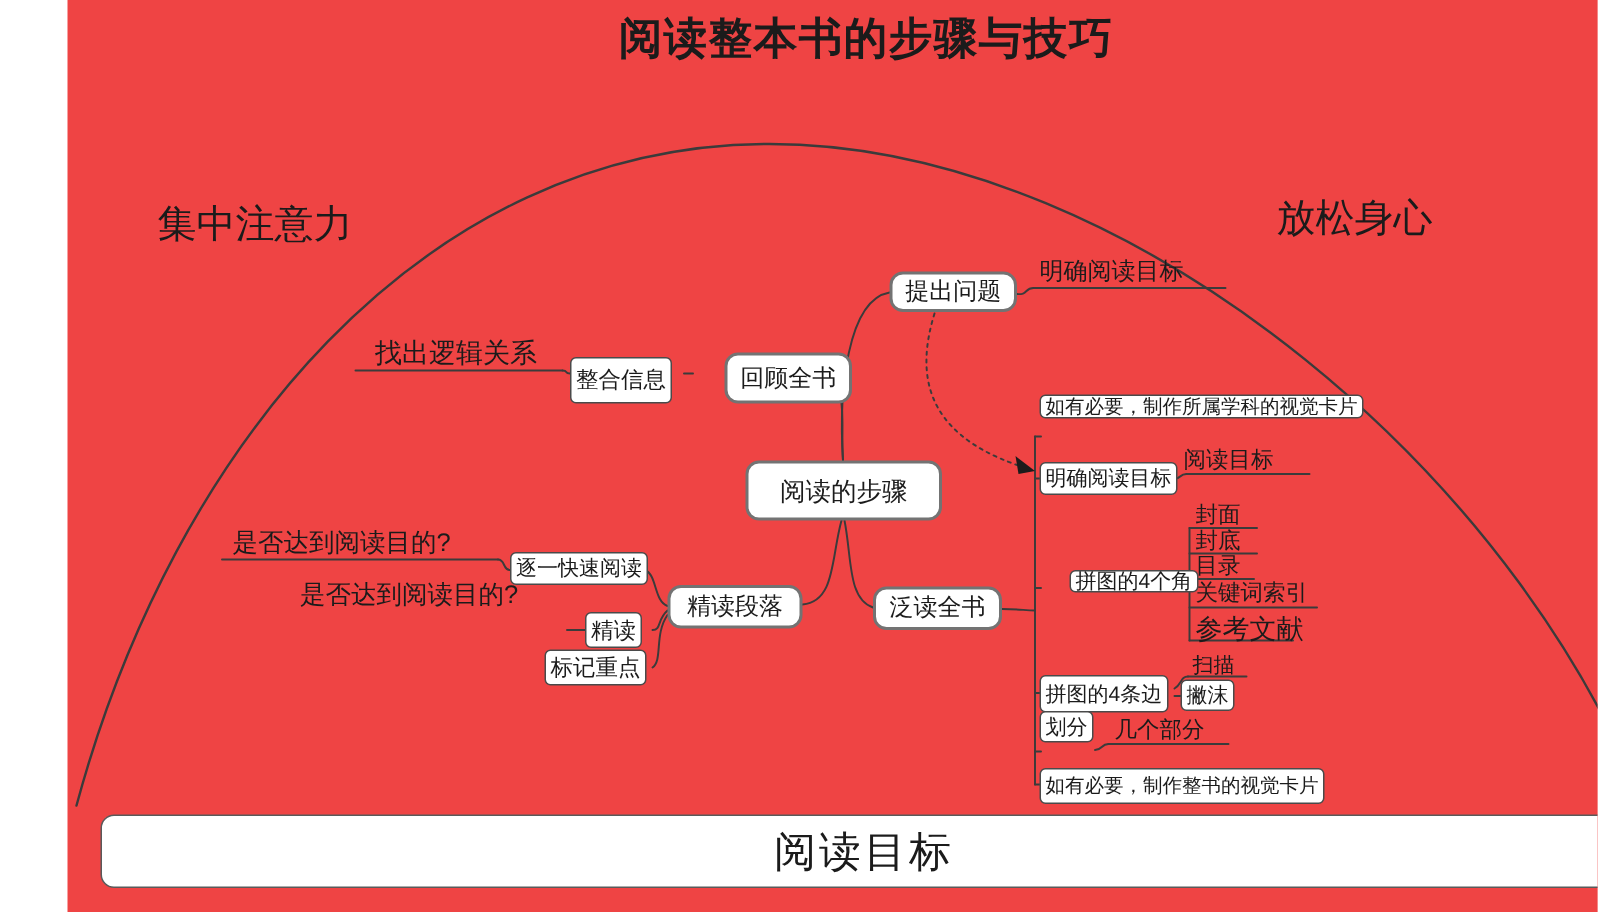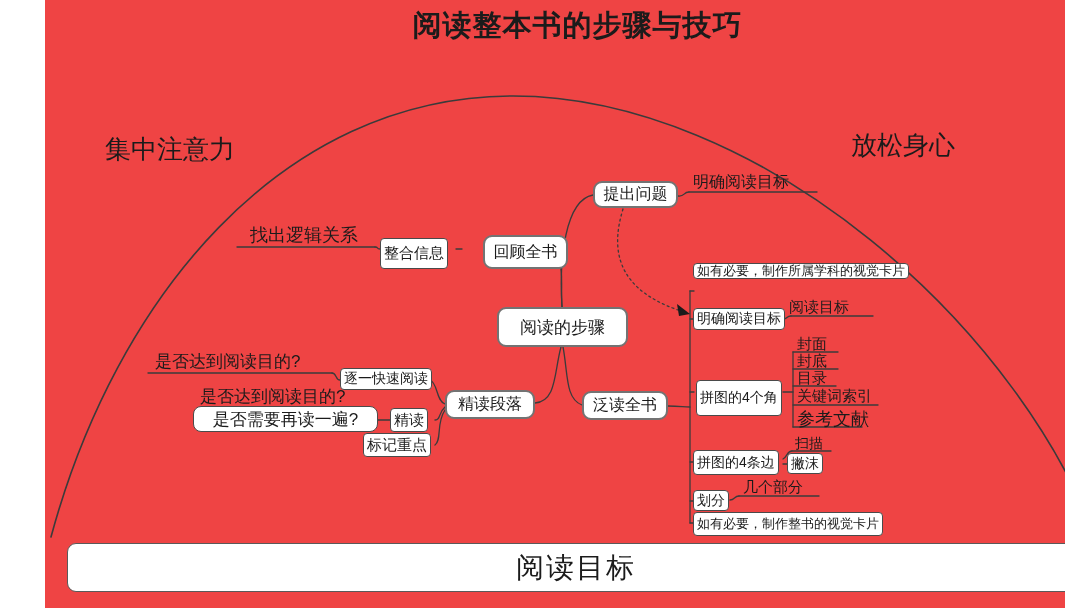--- a/index.html
+++ b/index.html
@@ -105,33 +105,32 @@
 
   <div class="node-main" style="left:438px;top:235px;width:85px;height:34px;">回顾全书</div>
   <div class="node-box" style="left:335px;top:238px;height:31px;font-size:15px;">整合信息</div>
   <div class="node-text" style="left:205px;top:226px;font-size:18px;">找出逻辑关系</div>
 
   <div class="node-main" style="left:400px;top:390px;width:90px;height:29px;">精读段落</div>
   <div class="node-box" style="left:295px;top:368px;height:22px;">逐一快速阅读</div>
   <div class="node-text" style="left:110px;top:353px;font-size:17px;">是否达到阅读目的?</div>
   <div class="node-box" style="left:345px;top:408px;height:24px;font-size:15px;">精读</div>
   <div class="node-text" style="left:155px;top:388px;font-size:17px;">是否达到阅读目的?</div>
-  <div class="node-box" style="left:148px;top:406px;width:185px;height:26px;border-radius:8px;font-size:17px;">是否需要再读一遍?</div>
   <div class="node-box" style="left:318px;top:433px;height:24px;font-size:15px;">标记重点</div>
 
   <div class="node-main" style="left:537px;top:391px;width:86px;height:29px;">泛读全书</div>
   <div class="node-box" style="left:648px;top:263px;height:16px;font-size:13px;">如有必要，制作所属学科的视觉卡片</div>
   <div class="node-box" style="left:648px;top:308px;height:22px;">明确阅读目标</div>
   <div class="node-text" style="left:744px;top:299px;font-size:15px;">阅读目标</div>
-  <div class="node-box" style="left:651px;top:380px;height:36px;">拼图的4个角</div>
+  <div class="node-box" style="left:668px;top:380px;height:15px;">拼图的4个角</div>
   <div class="node-text" style="left:752px;top:336px;font-size:15px;">封面</div>
   <div class="node-text" style="left:752px;top:353px;font-size:15px;">封底</div>
   <div class="node-text" style="left:752px;top:370px;font-size:15px;">目录</div>
   <div class="node-text" style="left:752px;top:388px;font-size:15px;">关键词索引</div>
   <div class="node-text" style="left:752px;top:410px;font-size:18px;">参考文献</div>
   <div class="node-box" style="left:648px;top:450px;height:25px;">拼图的4条边</div>
   <div class="node-text" style="left:750px;top:436px;font-size:14px;">扫描</div>
   <div class="node-box" style="left:742px;top:453px;height:21px;">撇沫</div>
-  <div class="node-box" style="left:648px;top:490px;height:21px;">划分</div>
+  <div class="node-box" style="left:648px;top:474px;height:21px;">划分</div>
   <div class="node-text" style="left:698px;top:479px;font-size:15px;">几个部分</div>
   <div class="node-box" style="left:648px;top:512px;height:24px;font-size:13px;">如有必要，制作整书的视觉卡片</div>
 
 </div>
 
 </body></html>

